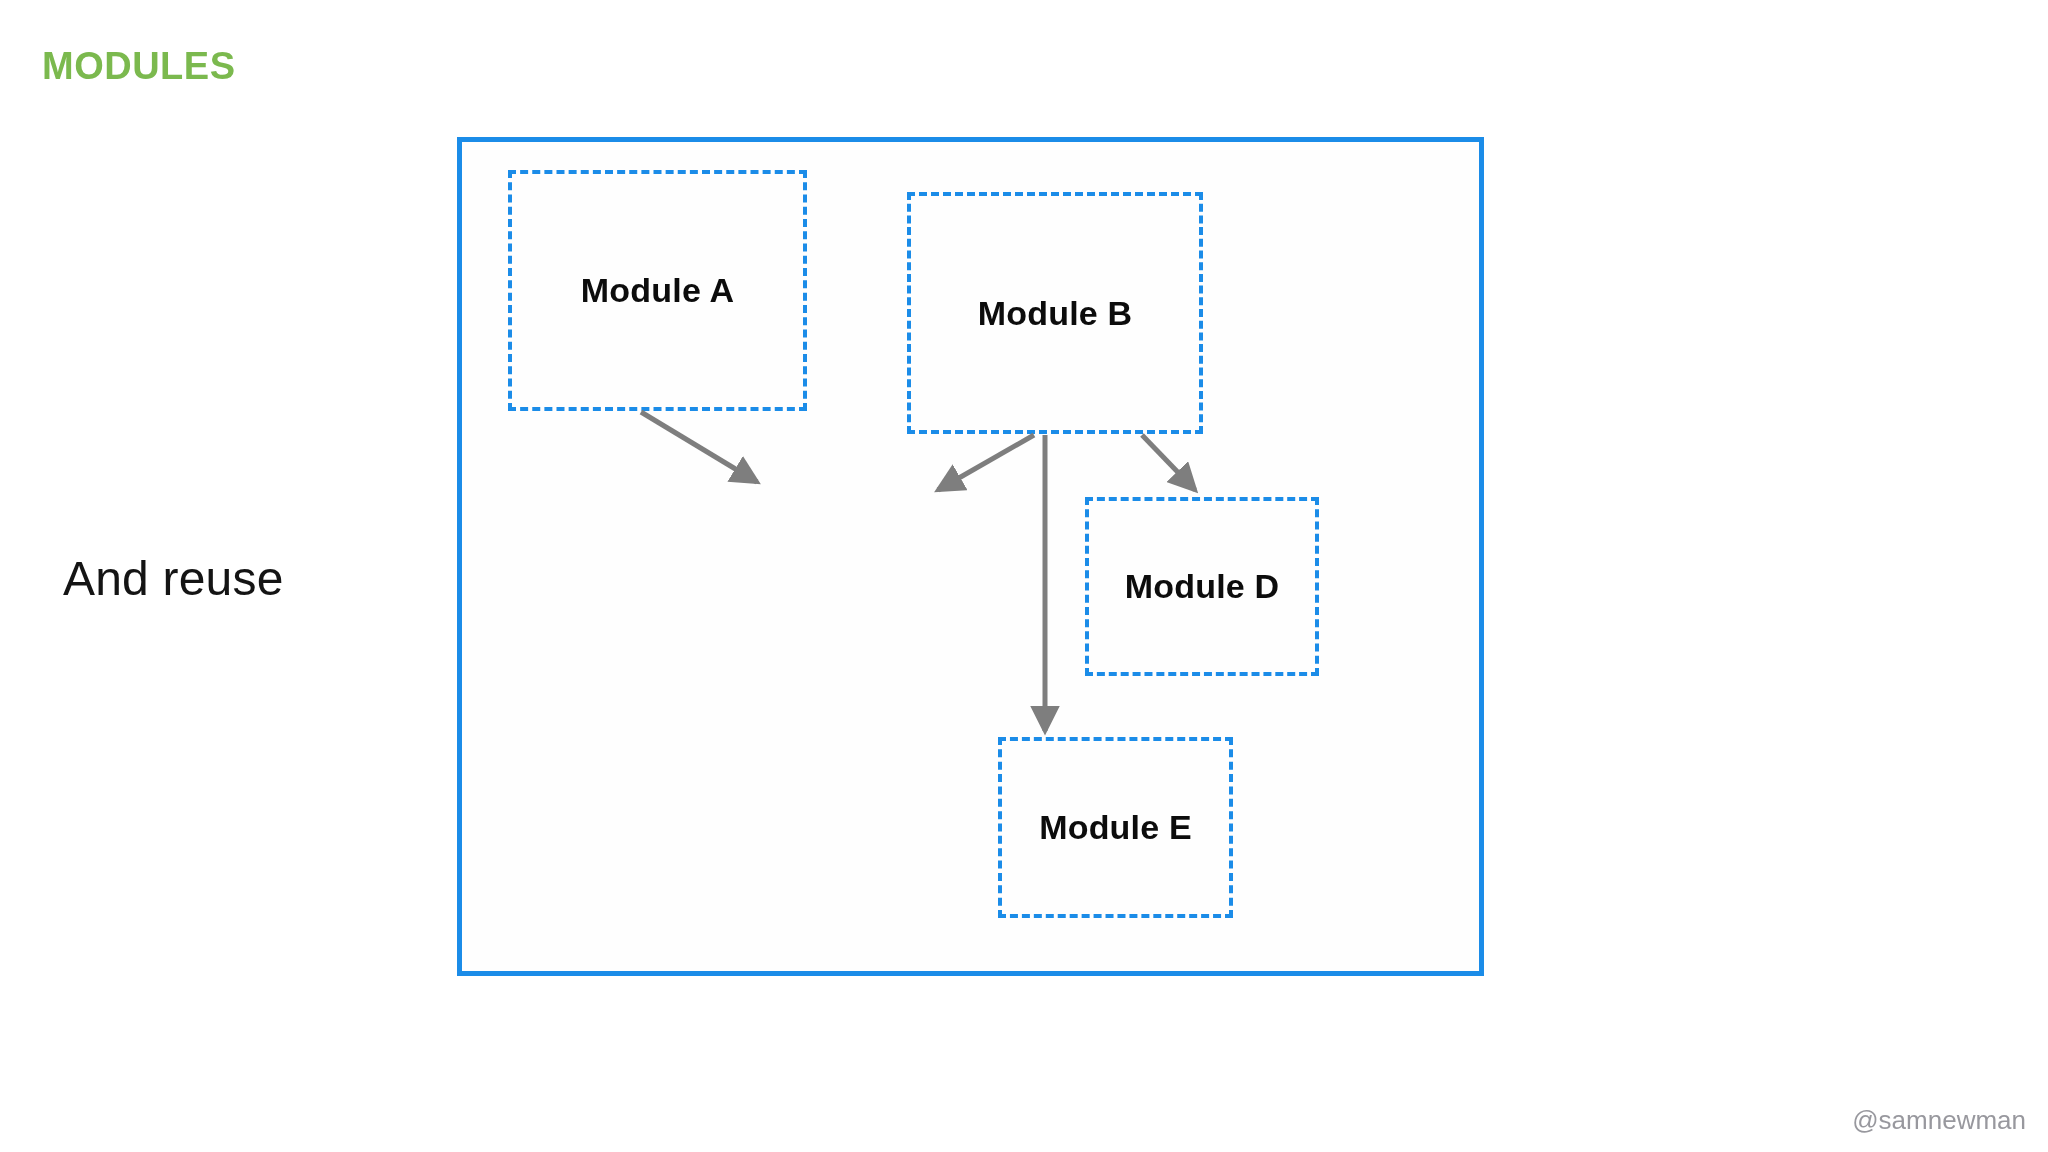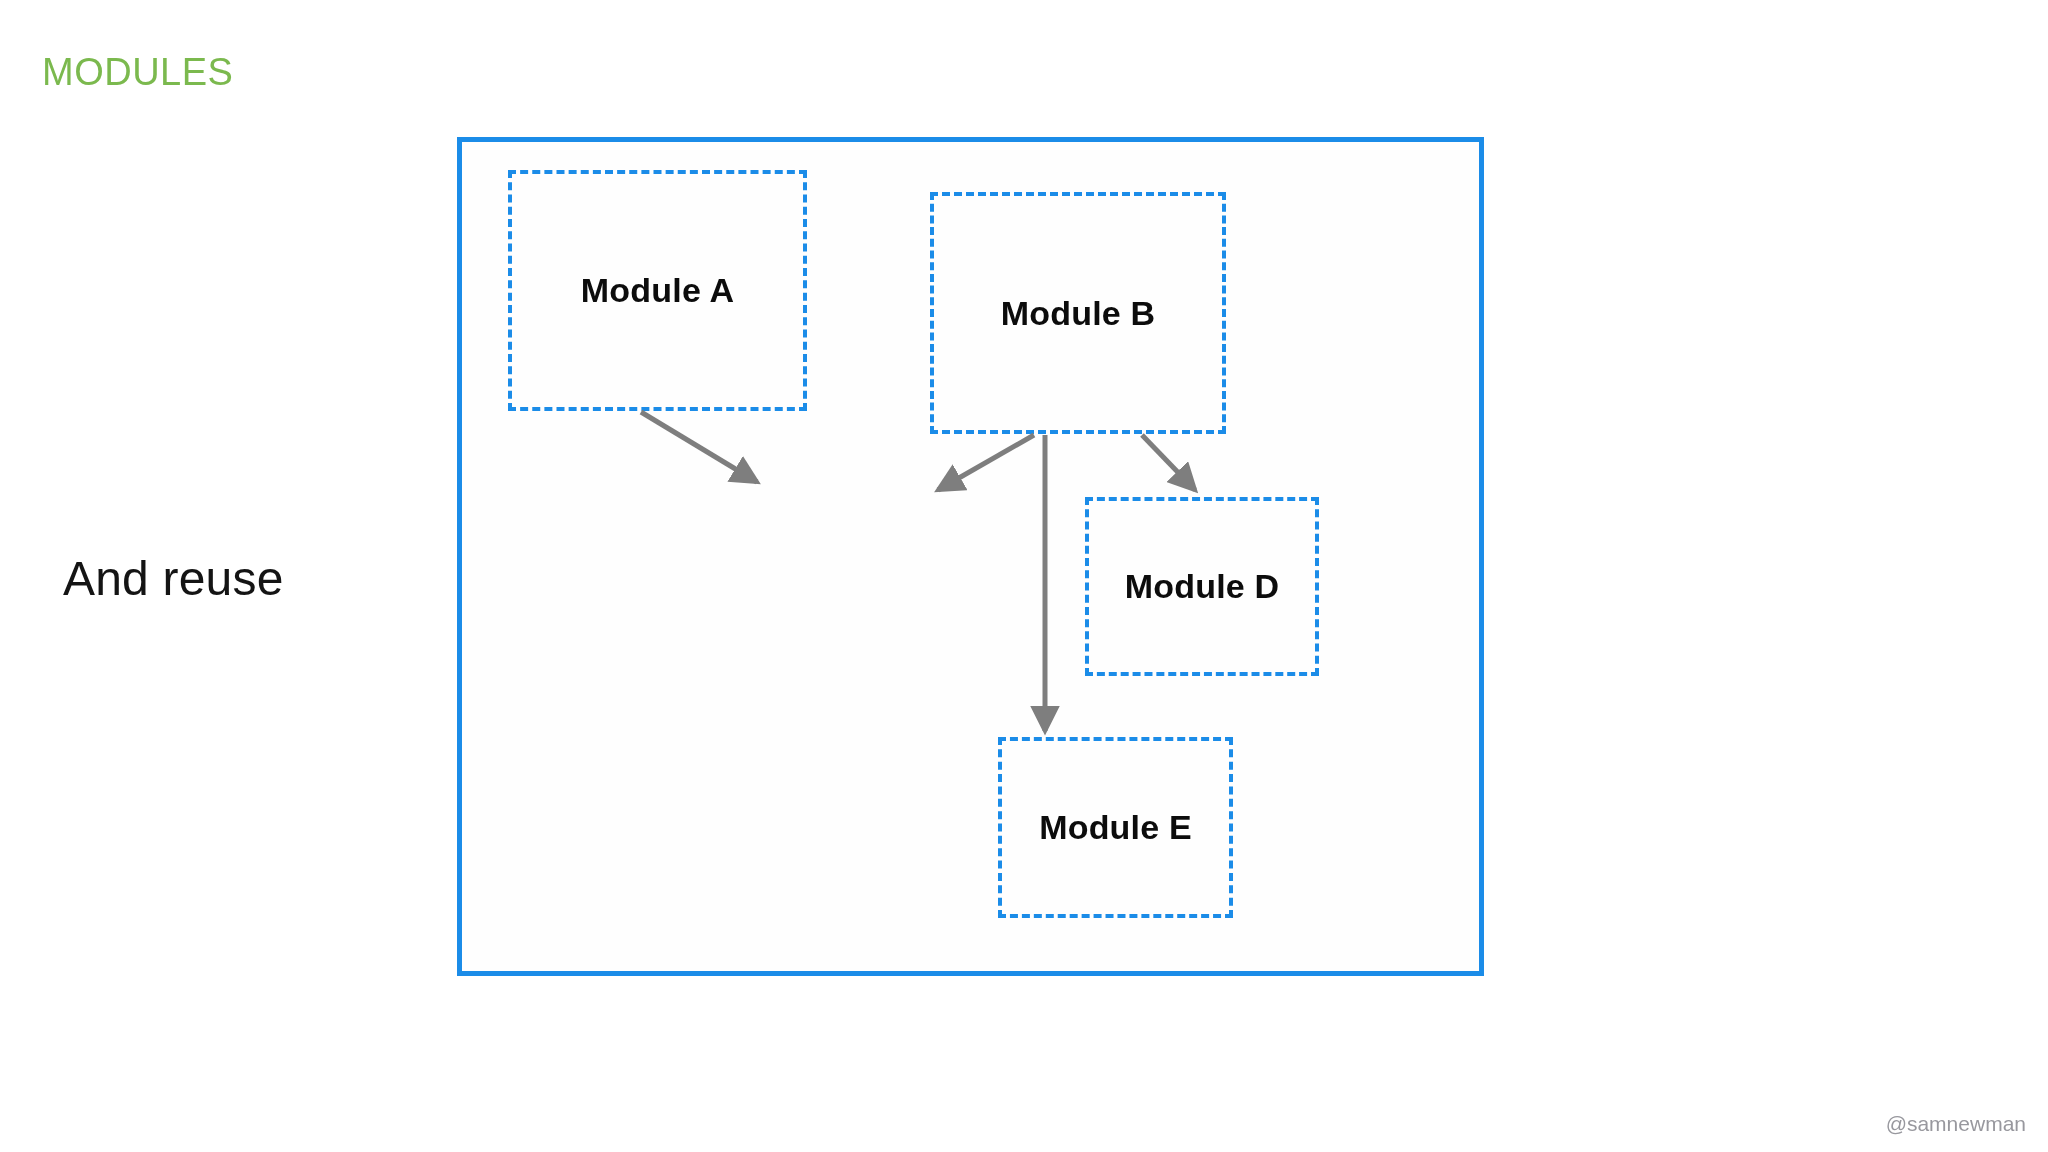--- a/index.html
+++ b/index.html
@@ -15,24 +15,24 @@
   .slide {
     position: relative;
     width: 2048px;
     height: 1152px;
     background: #ffffff;
     overflow: hidden;
   }
   .slide-title {
     position: absolute;
     left: 42px;
-    top: 52px;
+    top: 46px;
     font-size: 38px;
     line-height: 1.1;
-    font-weight: normal;
+    font-weight: bold;
     letter-spacing: 0.5px;
     color: var(--title-green);
   }
   .note {
     position: absolute;
     color: var(--text-black);
     font-size: 48px;
     line-height: 1.22;
     white-space: pre-line;
     letter-spacing: 0.2px;
@@ -56,41 +56,41 @@
     align-items: center;
     justify-content: center;
   }
   .module-label {
     font-size: 34px;
     font-weight: bold;
     color: #0c0c0c;
     letter-spacing: 0.2px;
   }
   .module-a { left: 508px;  top: 170px; width: 299px; height: 241px; }
-  .module-b { left: 930px;  top: 192px; width: 296px; height: 242px; }
+  .module-b { left: 907px;  top: 192px; width: 296px; height: 242px; }
   .module-c { left: 635px;  top: 490px; width: 296px; height: 241px; }
   .module-d { left: 1085px; top: 497px; width: 234px; height: 179px; }
   .module-e { left: 998px;  top: 737px; width: 235px; height: 181px; }
   .arrows {
     position: absolute;
     left: 0; top: 0;
     width: 2048px;
     height: 1152px;
     pointer-events: none;
   }
   .arrows line {
     stroke: var(--arrow-gray);
     stroke-width: 5;
   }
   .arrows marker path { fill: var(--arrow-gray); }
   .attribution {
     position: absolute;
     right: 22px;
     bottom: 16px;
-    font-size: 21px;
+    font-size: 26px;
     color: var(--attribution-gray);
   }
 </style>
 </head>
 <body>
 
 <div class="slide">
 
   <h1 class="slide-title">MODULES</h1>
 

